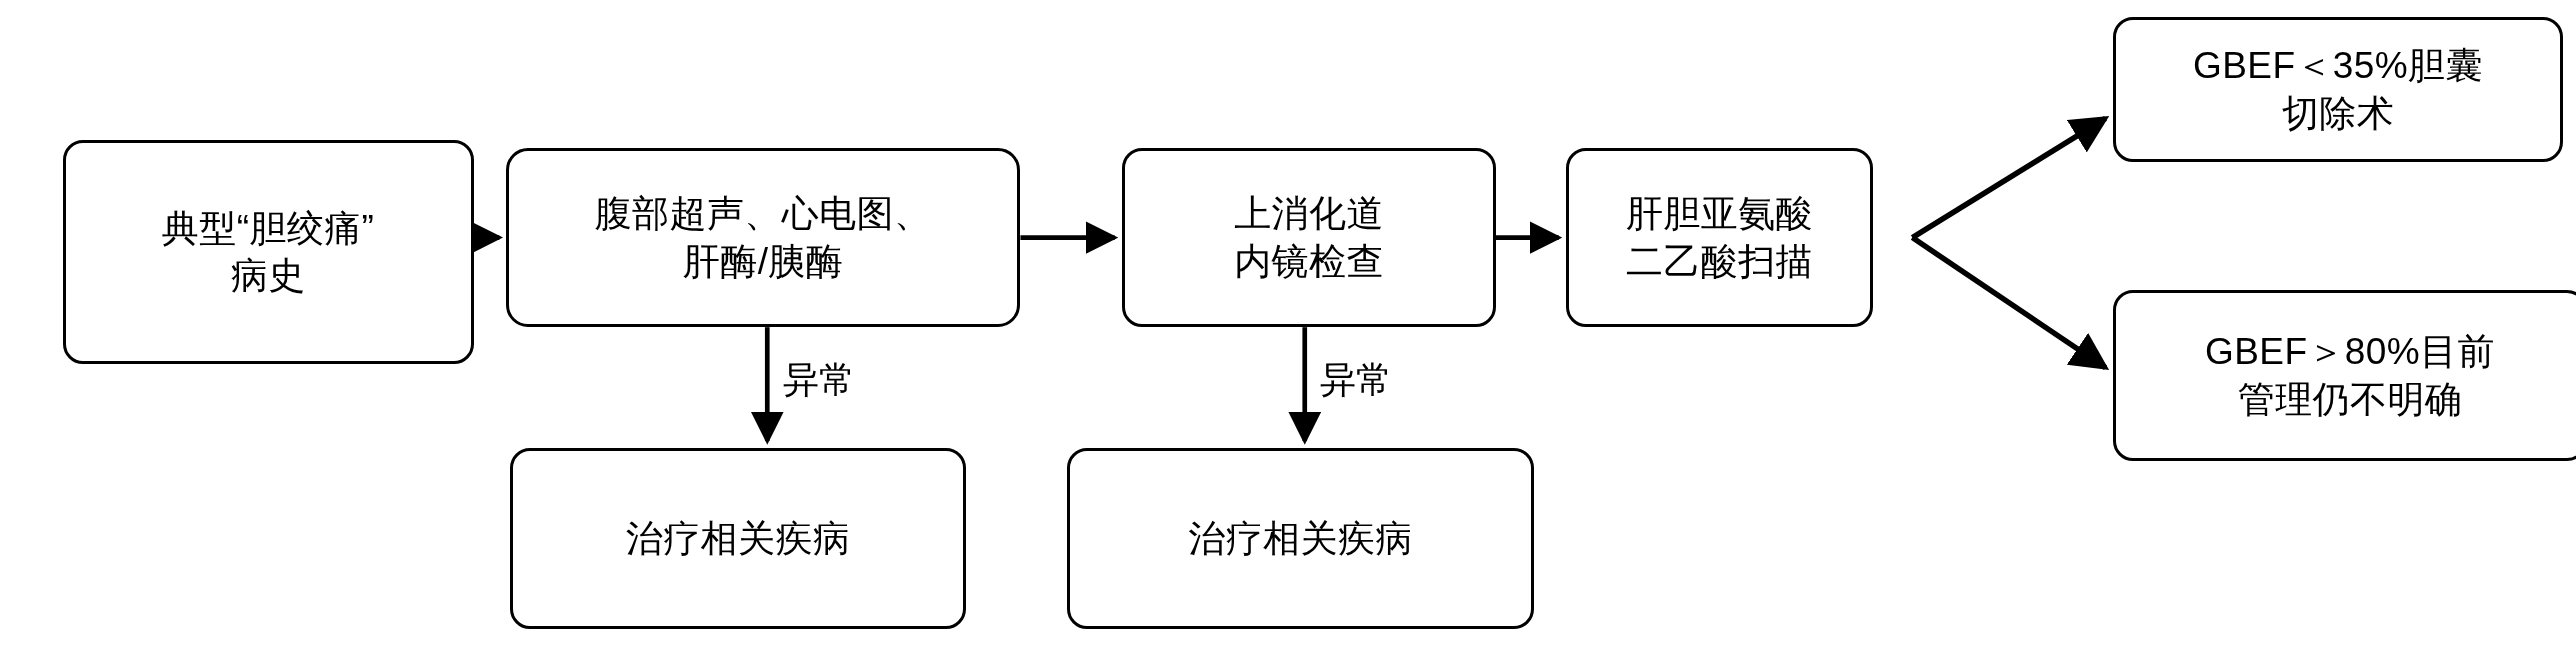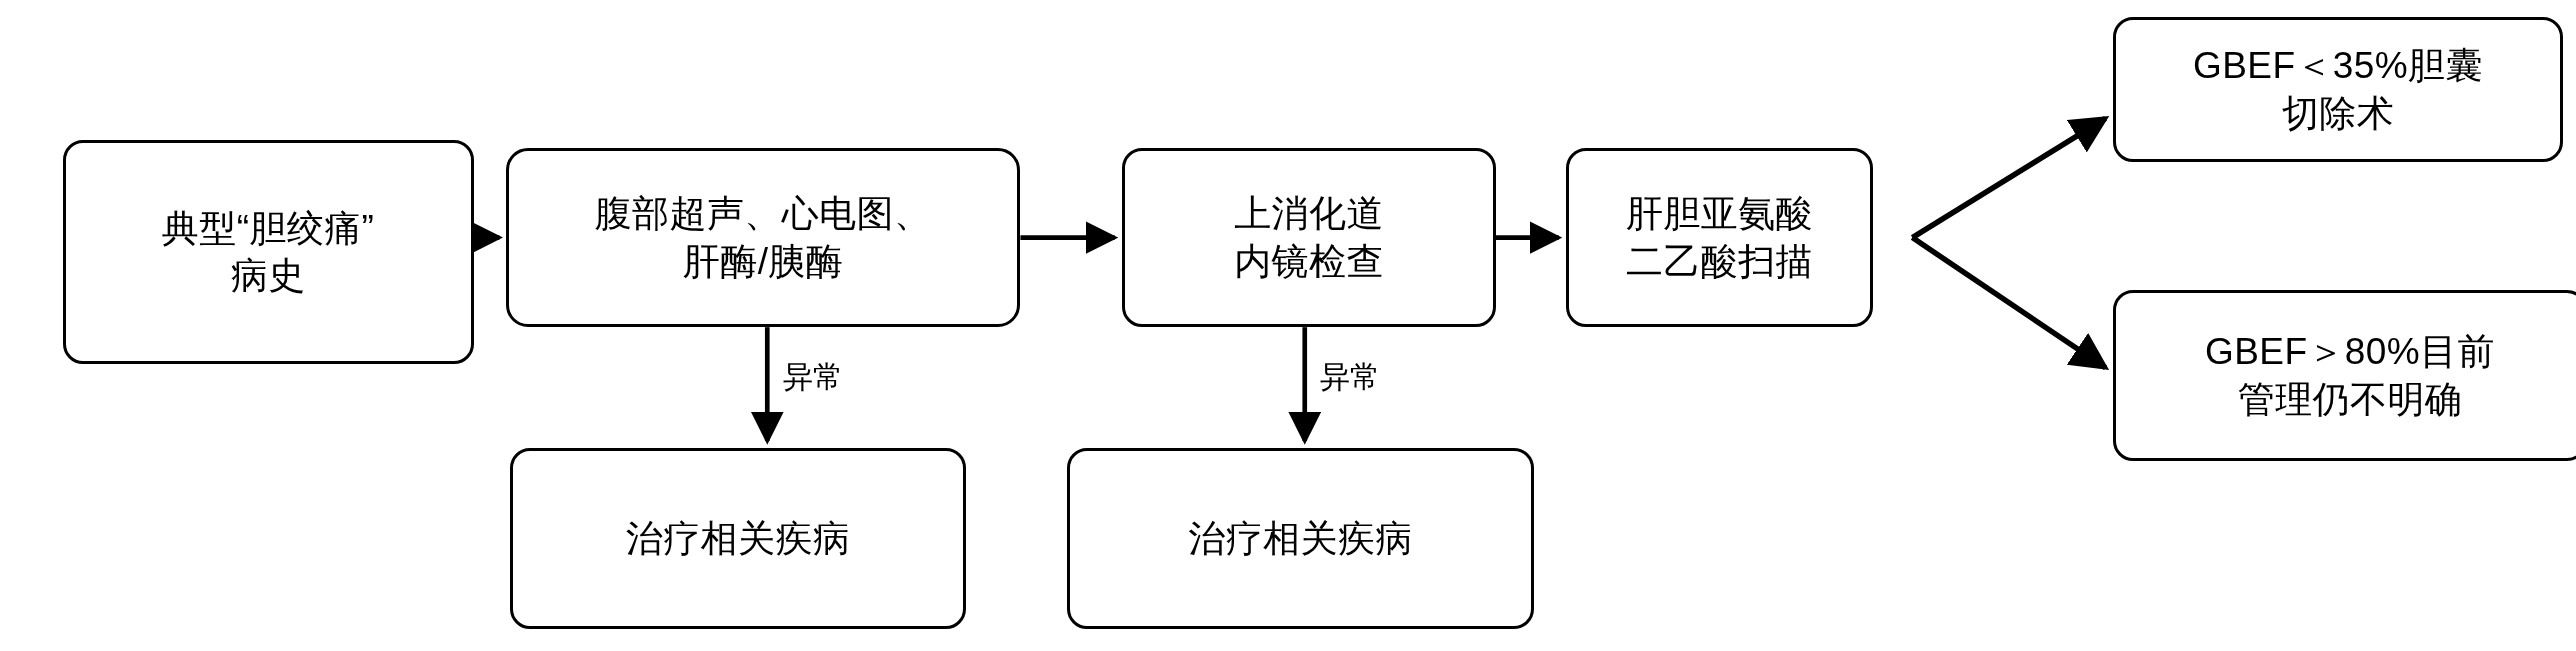--- a/index.html
+++ b/index.html
@@ -38,21 +38,21 @@
     color: #000000;
     line-height: 1.28;
     font-size: 37px;
     letter-spacing: 0.4px;
     white-space: pre-line;
     padding: 3.1px 7.8px;
   }
   .edge-label {
     position: absolute;
     color: #000000;
-    font-size: 30px;
+    font-size: 36px;
     line-height: 1;
     white-space: nowrap;
     font-family: Liberation Serif, serif;
   }
 </style>
 </head>
 <body>
 
 <div id="canvas">
 

